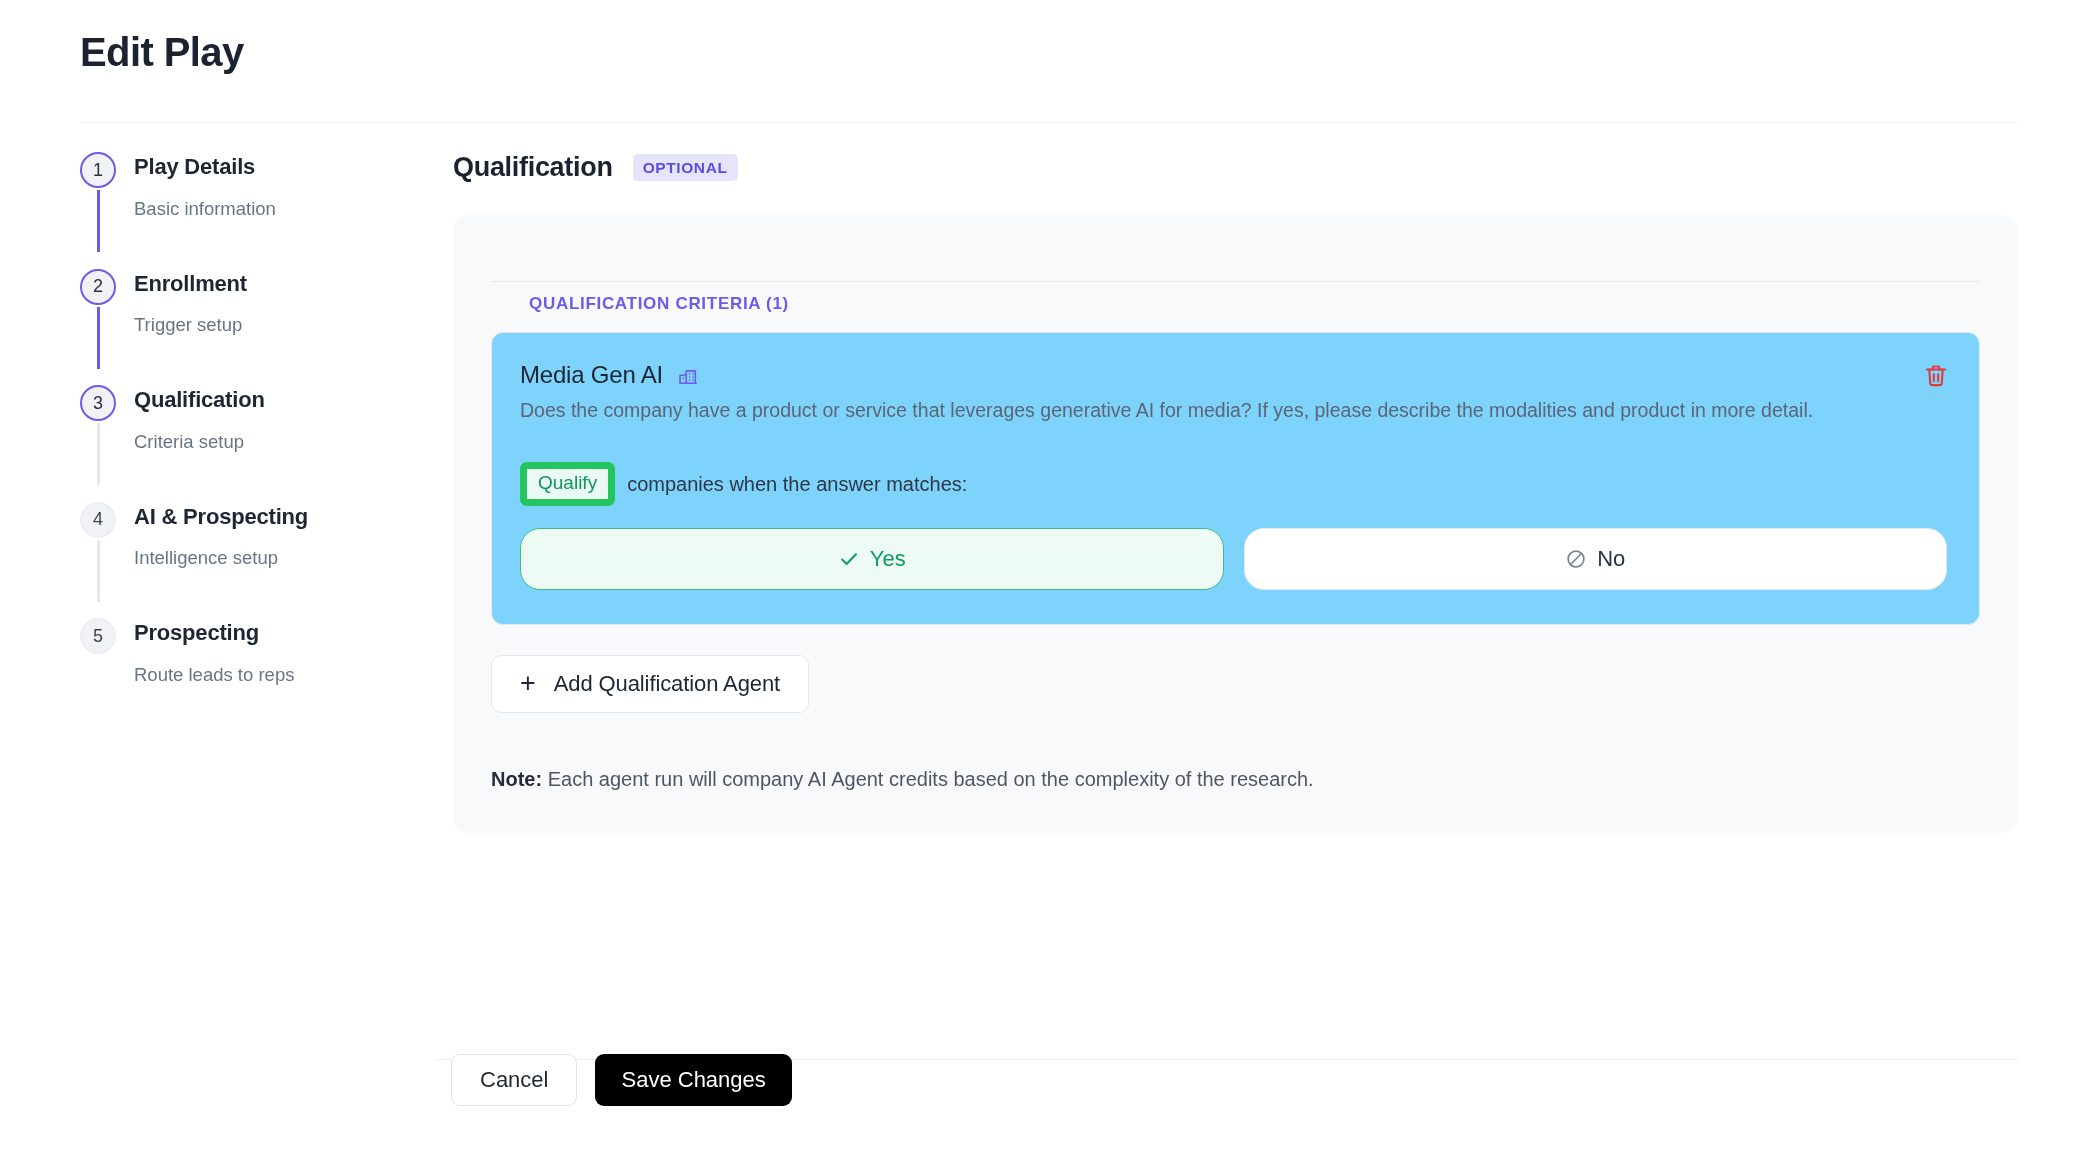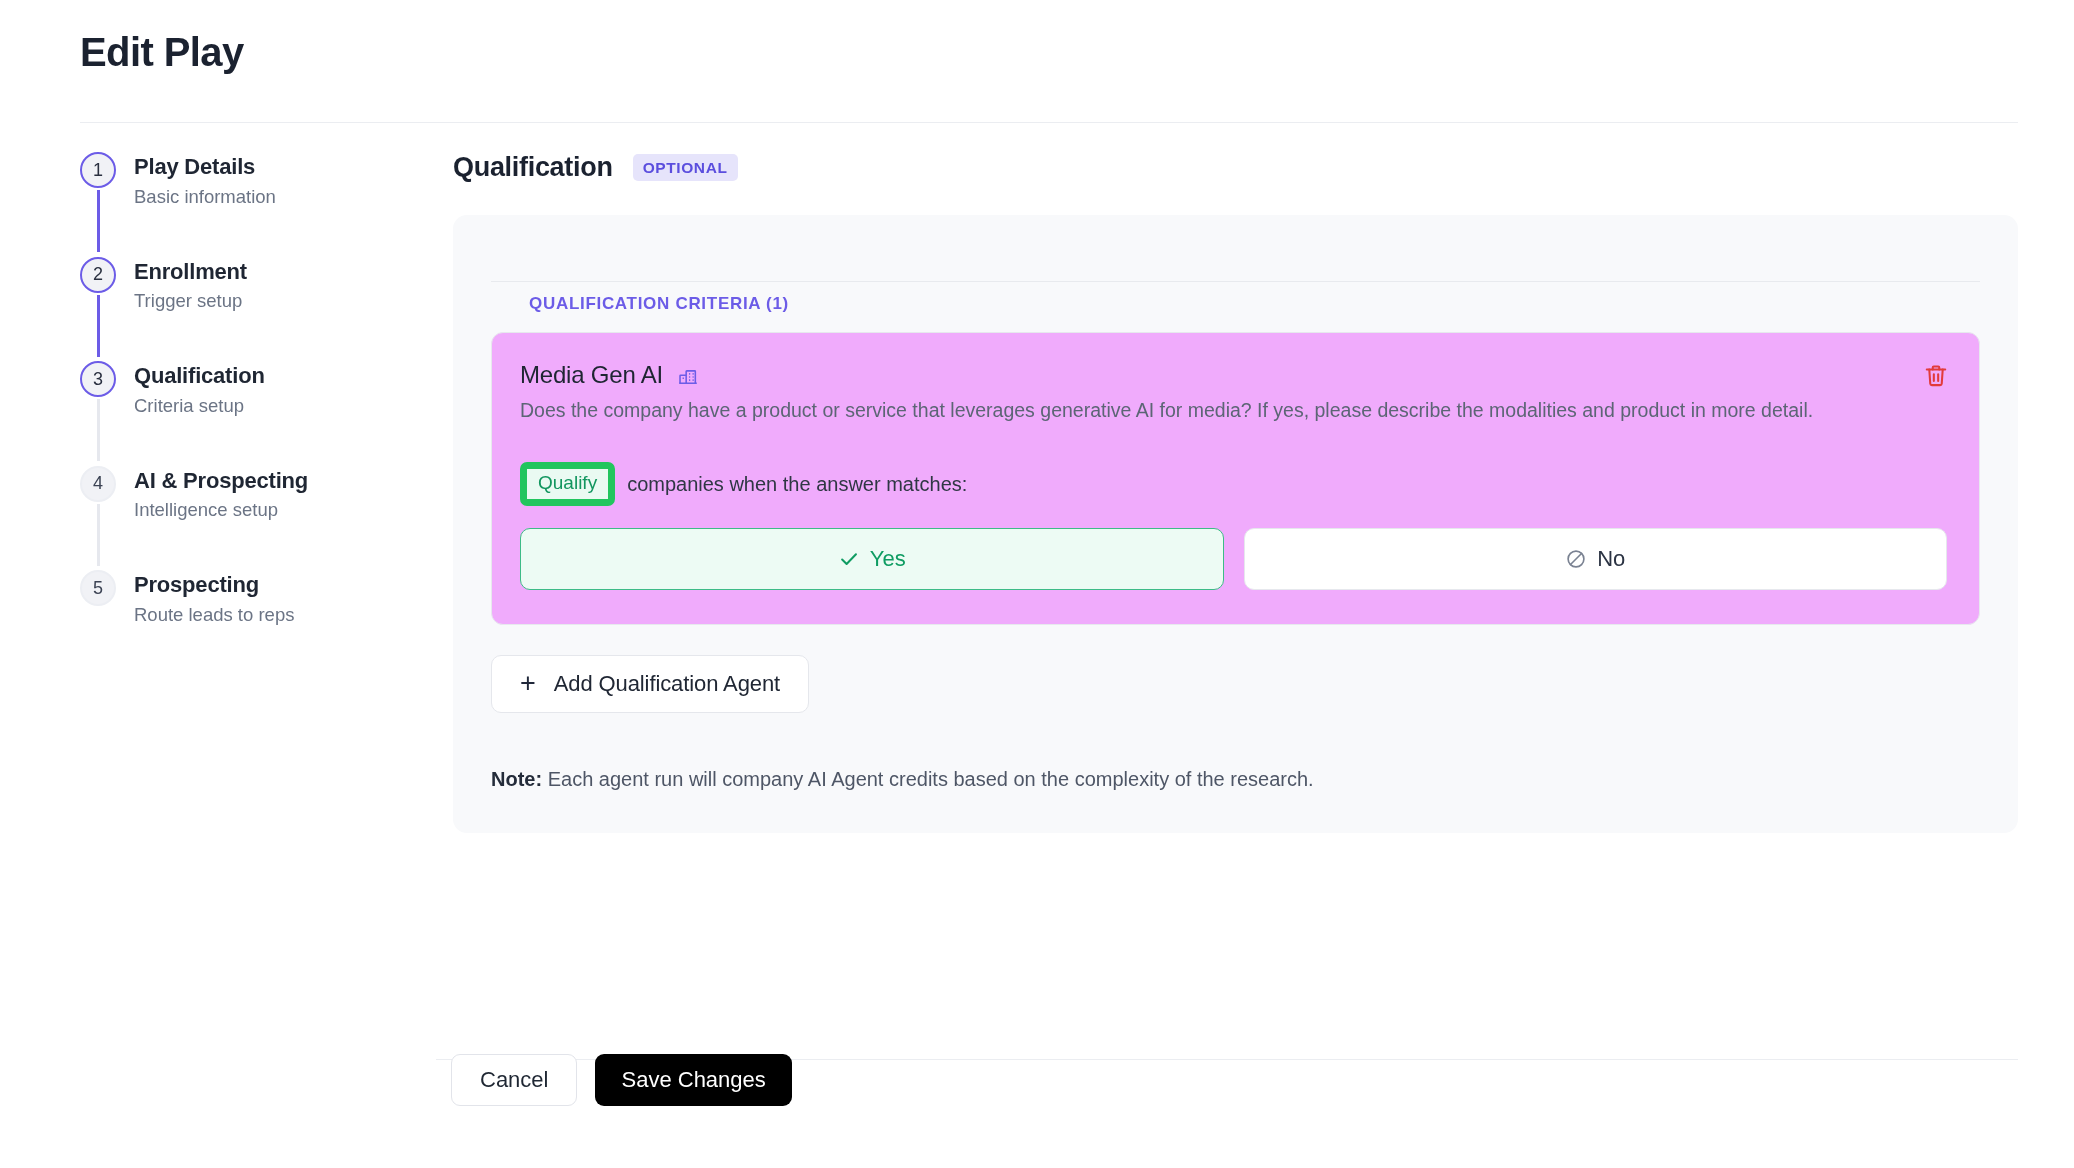--- a/index.html
+++ b/index.html
@@ -66,21 +66,21 @@
   .step:last-child .step-connector { display: none; }
   .step-text { margin-left: 18px; padding-top: 1px; }
   .step-label {
     font-size: 22px;
     font-weight: 600;
     color: #1f2633;
     line-height: 1.25;
     letter-spacing: -0.2px;
   }
   .step-sub {
-    margin-top: 4px;
+    margin-top: 16px;
     font-size: 18.5px;
     color: #6b7485;
     line-height: 1.3;
   }
 
   
   .main {
     position: absolute;
     left: 453px; top: 152px;
     width: 1565px;
@@ -132,21 +132,21 @@
 
   .criteria-label {
     margin: 12px 0 18px 38px;
     font-size: 17px;
     font-weight: 700;
     letter-spacing: 0.7px;
     color: #6c5ce7;
   }
 
   .criterion-card {
-    background: #f0abfc;
+    background: #7dd3fc;
     border: 1px solid #e7e9ee;
     border-radius: 12px;
     padding: 28px 32px 34px 28px;
     position: relative;
   }
   .crit-title-row { display: flex; align-items: center; gap: 14px; }
   .crit-title {
     font-size: 24px;
     font-weight: 500;
     color: #1e2532;
@@ -183,21 +183,21 @@
   }
   .qualify-text { font-size: 20px; color: #2f3744; }
 
   .answer-options {
     margin-top: 22px;
     display: flex; gap: 20px;
   }
   .option {
     flex: 1 1 0;
     height: 62px;
-    border-radius: 10px;
+    border-radius: 20px;
     display: flex; align-items: center; justify-content: center;
     gap: 10px;
     font-size: 22px;
     cursor: pointer;
     background: #ffffff;
     border: 1px solid #e6e8ed;
     color: #2b3343;
   }
   .option.selected {
     background: #edfbf4;

